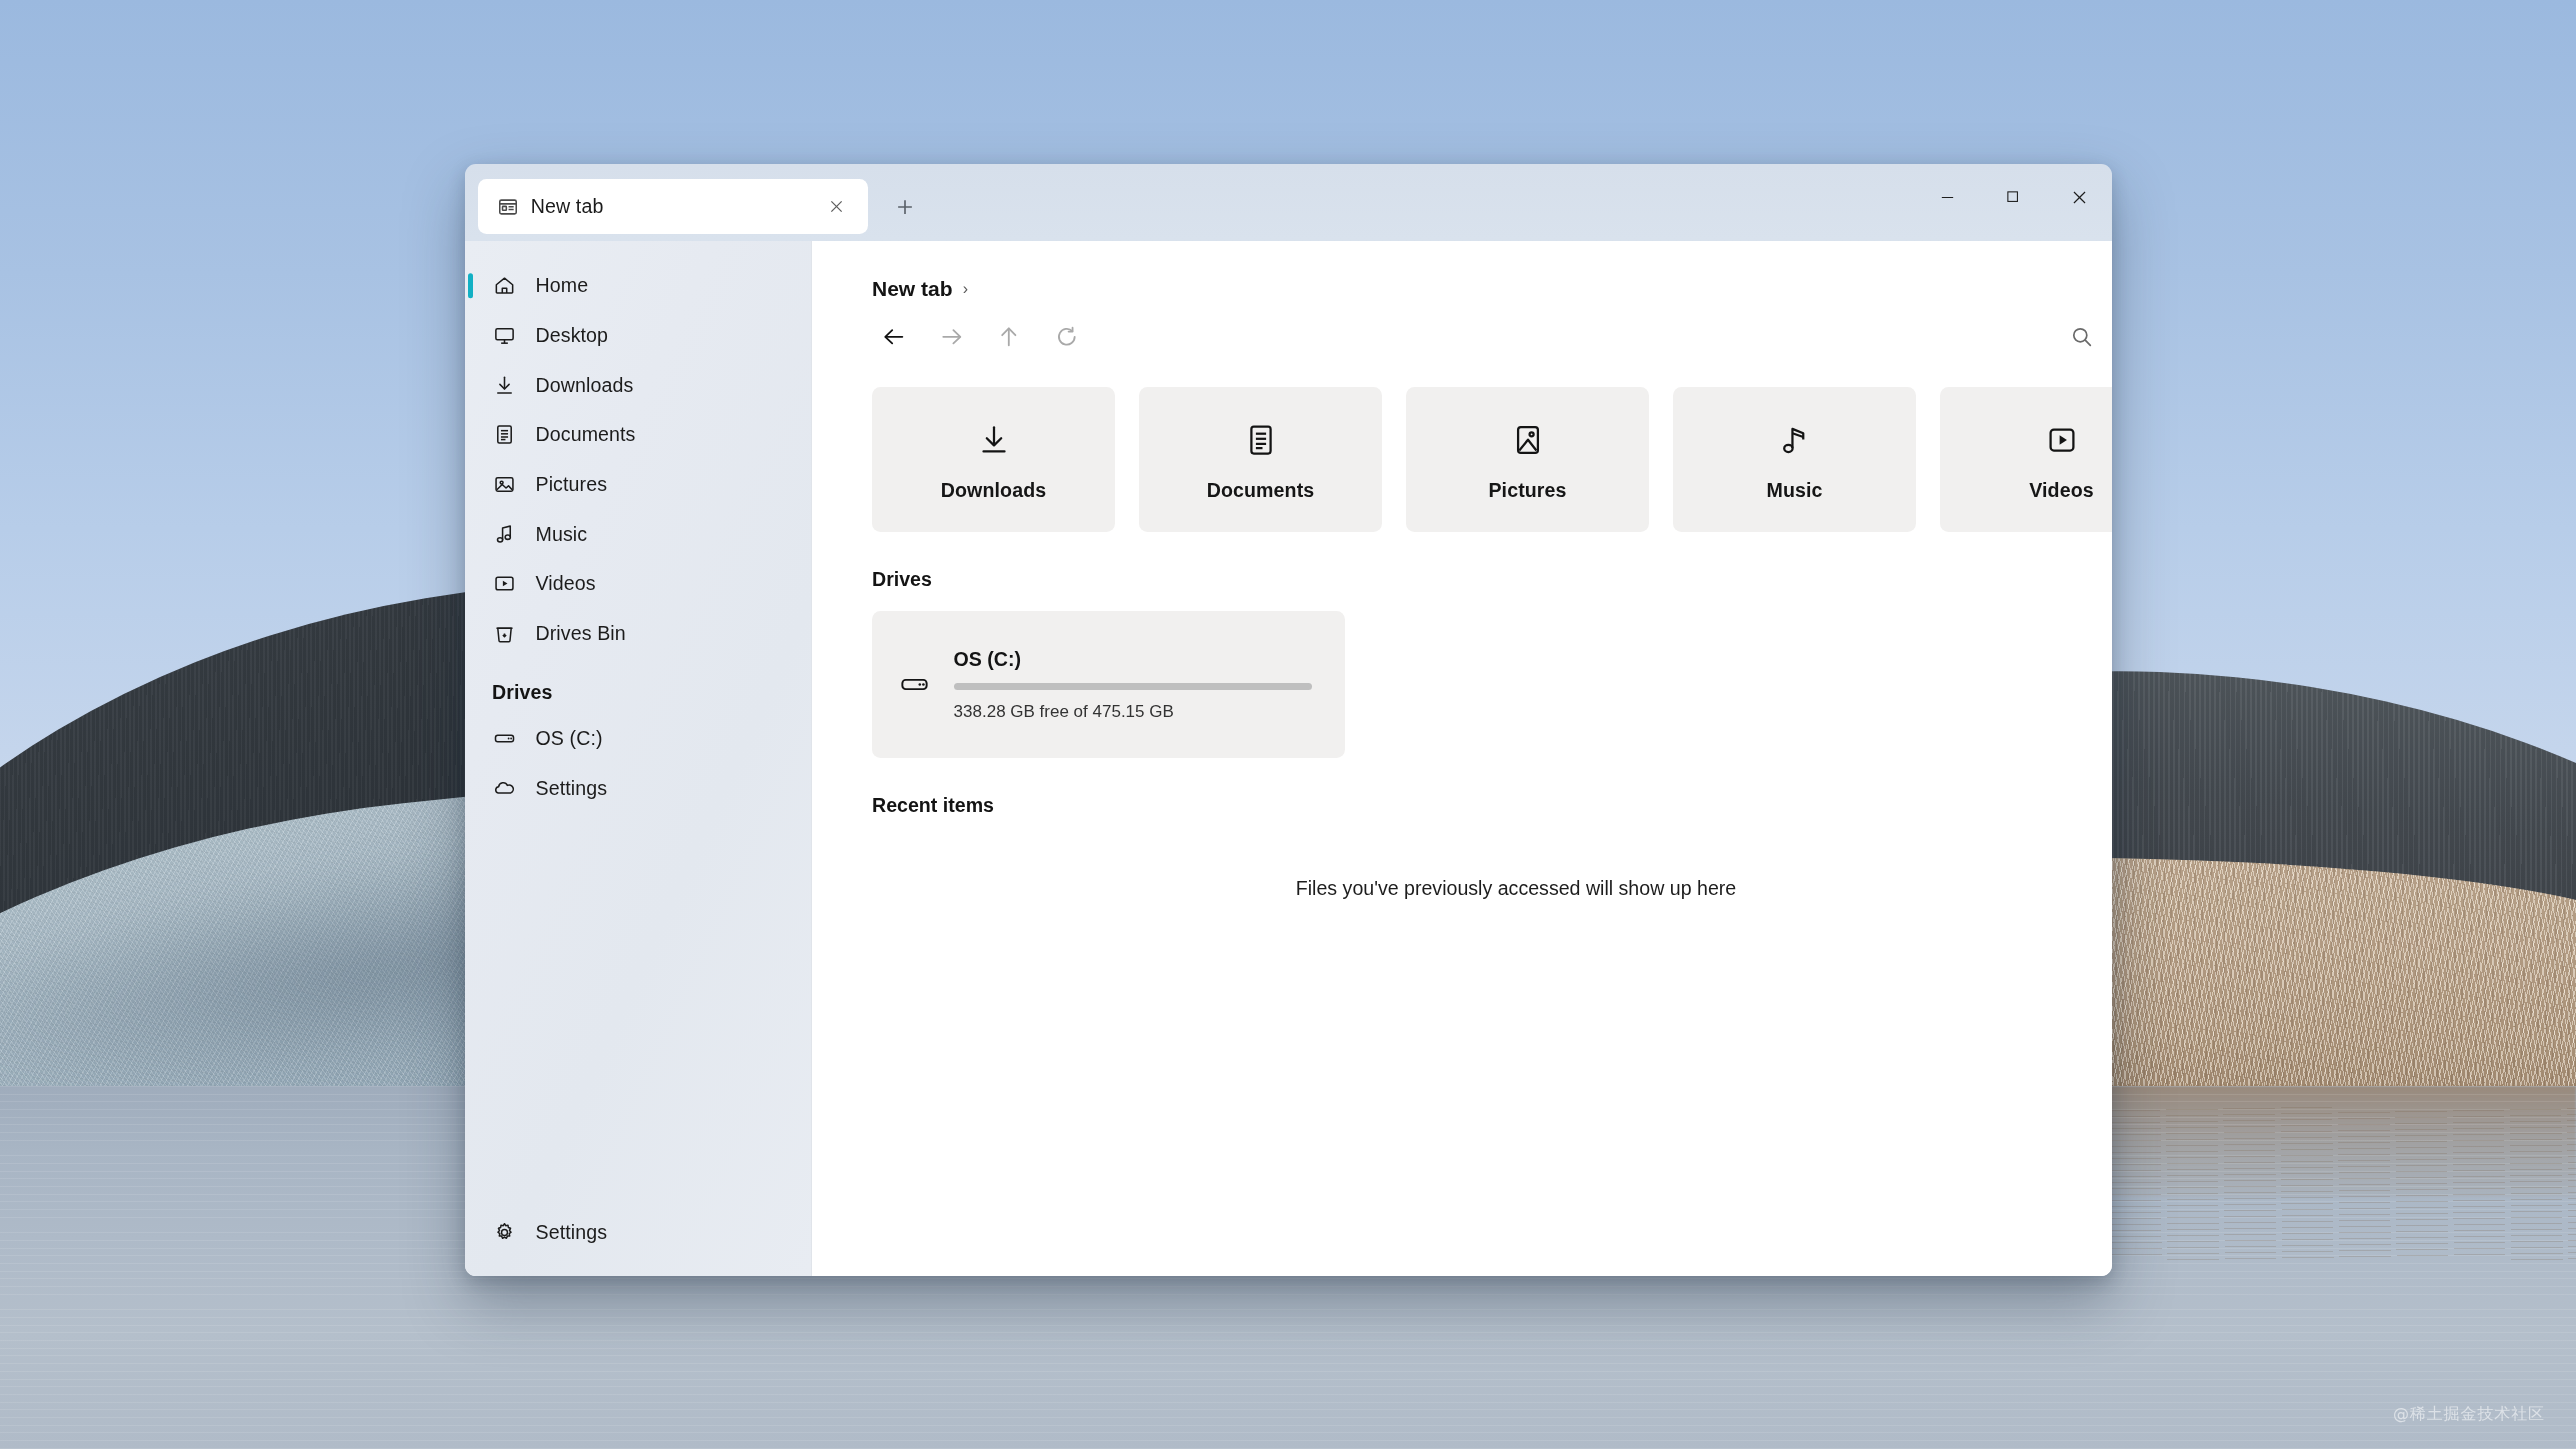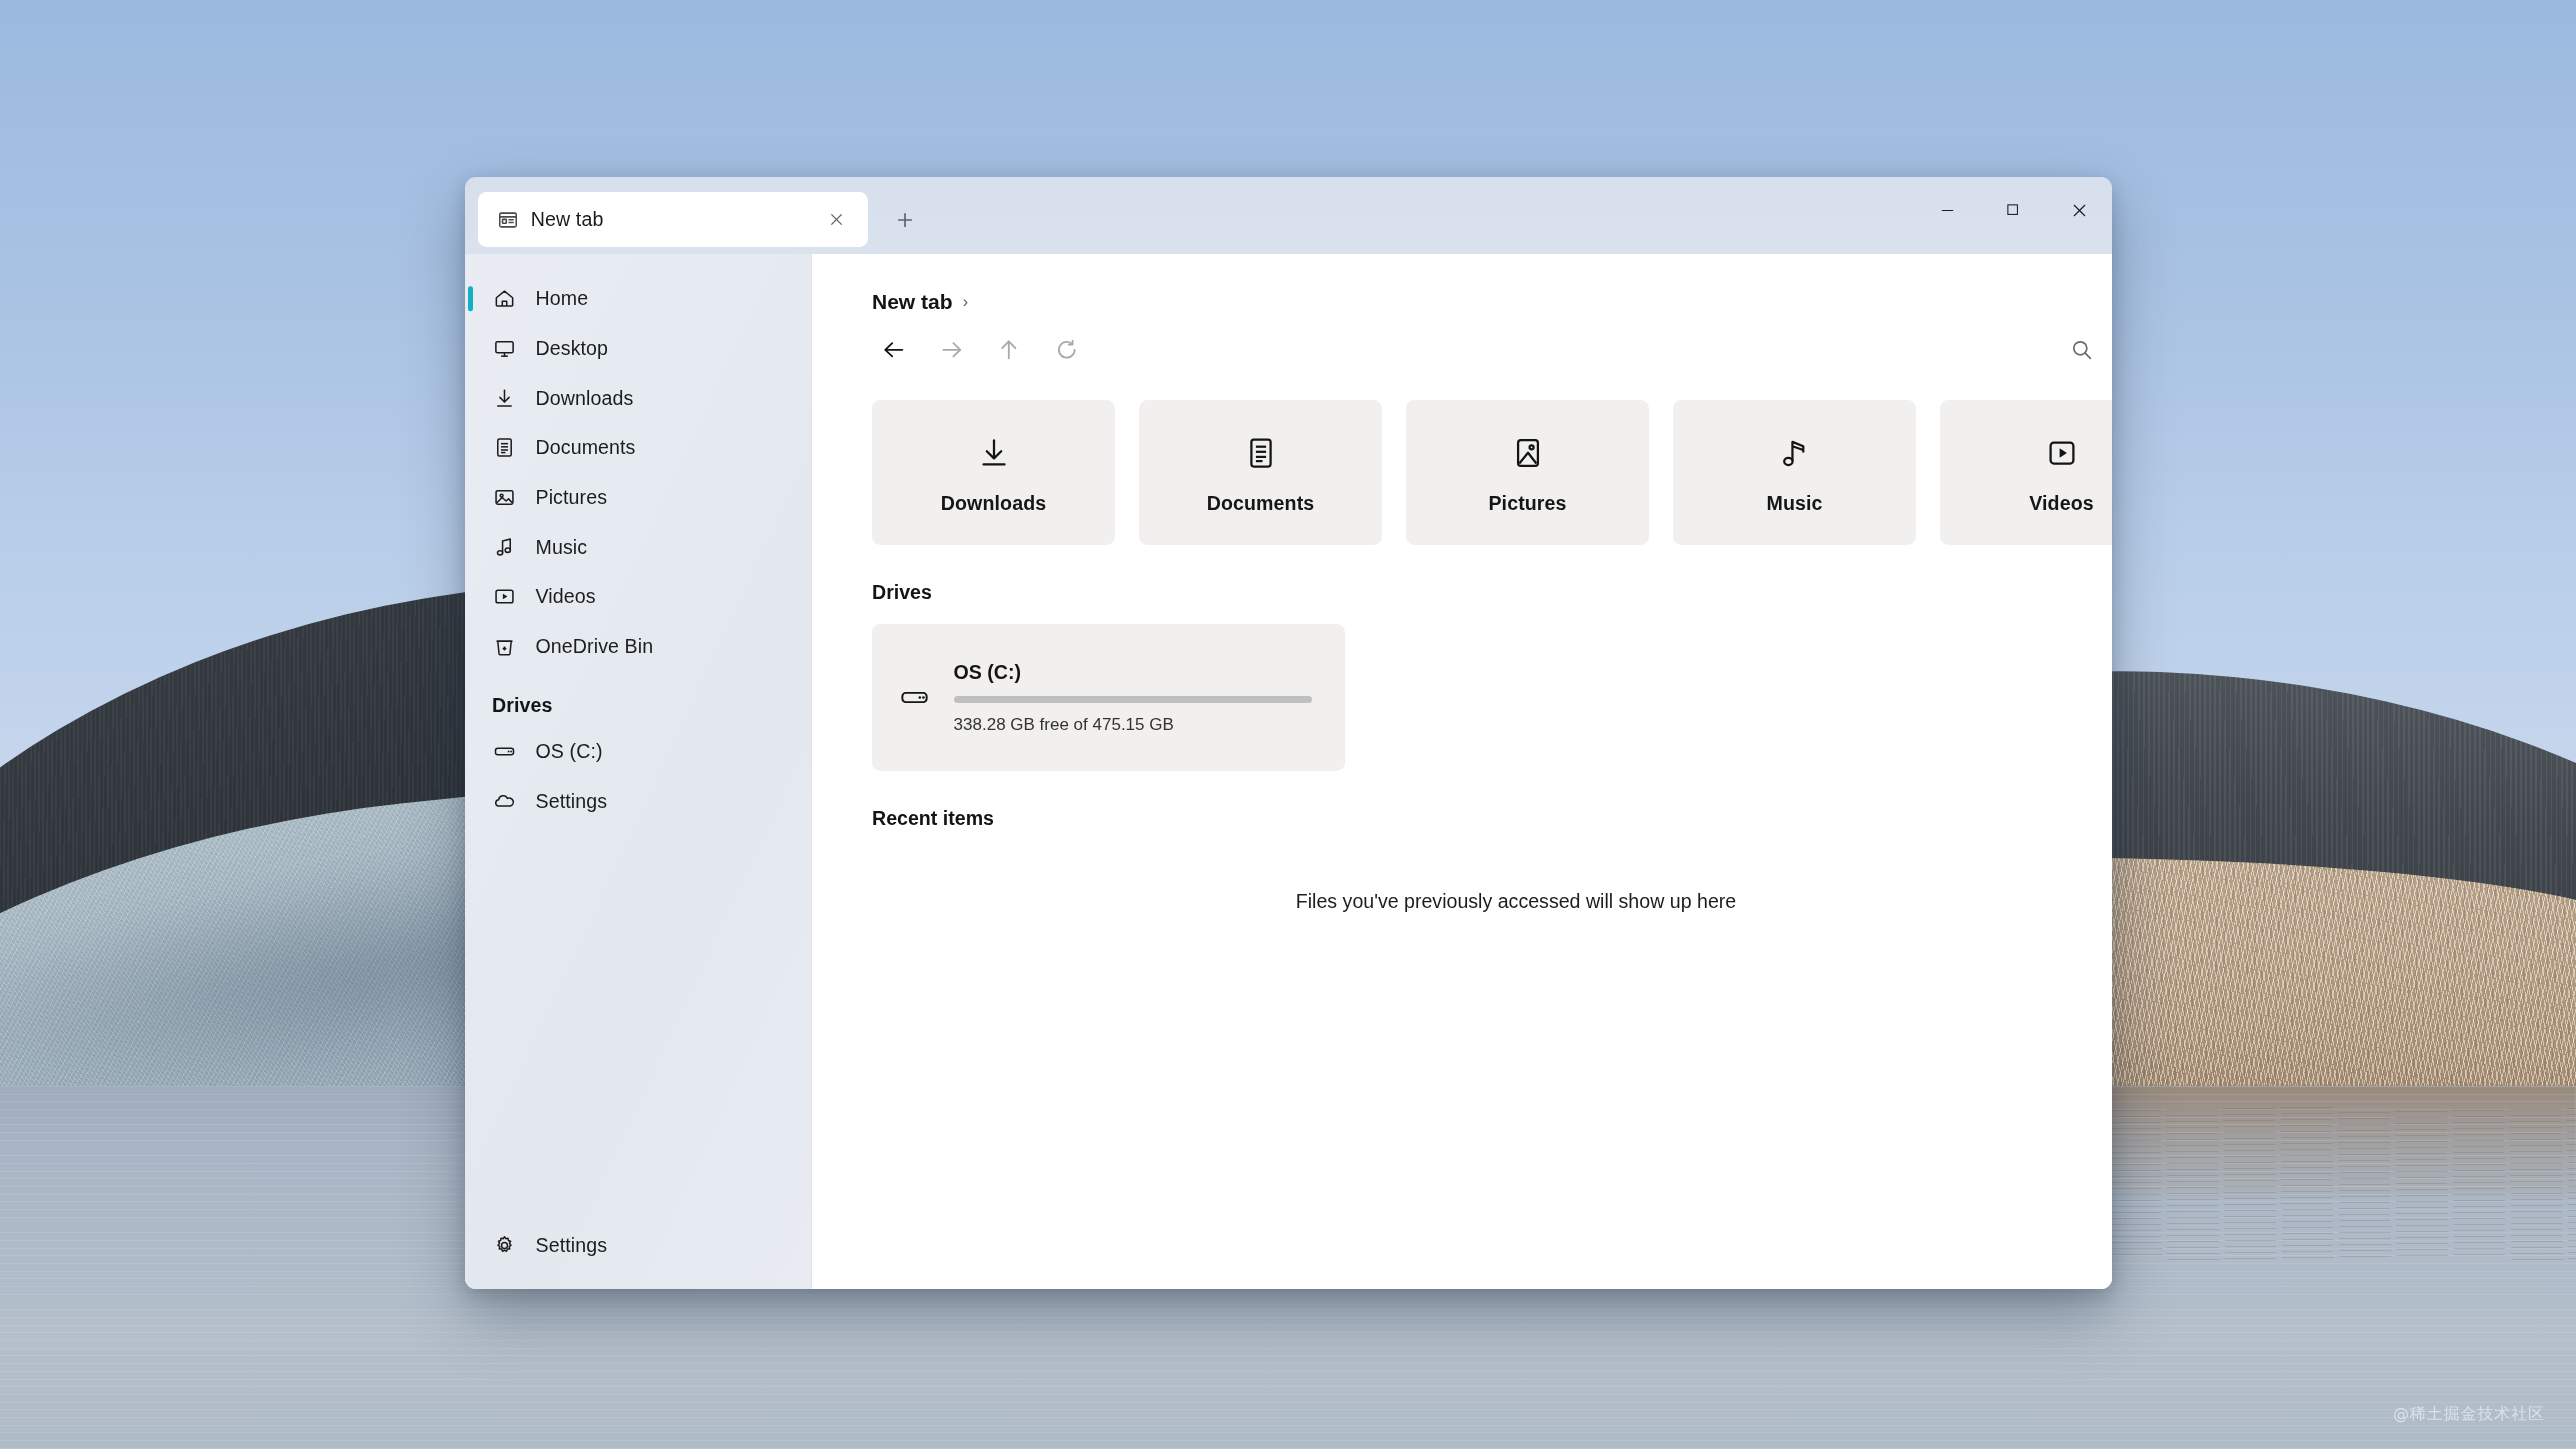--- a/index.html
+++ b/index.html
@@ -99,21 +99,20 @@
     color:rgba(255,255,255,.55); font-size:16px; letter-spacing:0.9px;
     font-family:"DejaVu Sans", sans-serif;
     margin-left:16px;
   }
 
   
   #window {
     position:absolute; left:465px; top:164px; width:1647px; height:1112px;
     border-radius:11px; overflow:hidden;
     box-shadow:0 25.6px 60px rgba(25,40,60,.34), 0 5.1px 17px rgba(25,40,60,.20);
-    margin-top:13px;
   }
   .titlebar {
     position:relative; height:77px; width:100%;
     background:linear-gradient(180deg,#D6DFEB 0%,#D9E2ED 100%);
     display:flex; align-items:flex-end;
   }
   .tabstrip { display:flex; align-items:flex-end; padding-left:12.8px; height:100%; }
   .tab {
     display:flex; align-items:center; gap:12px;
     width:390px; height:55px; margin-bottom:6.8px;
@@ -378,21 +377,21 @@
 
         <div class="nav-item">
           <span class="acc"></span>
           <span class="nav-ico">
             <svg width="23" height="23" viewBox="0 0 24 24" fill="none" stroke="#1C1C1C" stroke-width="1.6" stroke-linejoin="round">
               <path d="M5 6.5h14l-1.3 13.1a1 1 0 0 1-1 .9H7.3a1 1 0 0 1-1-.9z"></path>
               <line x1="3.6" y1="6.5" x2="20.4" y2="6.5"></line>
               <path d="M10.3 13.6l1.7 1.7 1.7-1.7M12 15.3v-3.4"></path>
             </svg>
           </span>
-          <span class="nav-lbl">OneDrive Bin</span>
+          <span class="nav-lbl">Drives Bin</span>
         </div>
 
         <div class="nav-group-hdr">Drives</div>
 
         <div class="nav-item">
           <span class="acc"></span>
           <span class="nav-ico">
             <svg width="23" height="23" viewBox="0 0 24 24" fill="none" stroke="#1C1C1C" stroke-width="1.6" stroke-linejoin="round">
               <rect x="2.6" y="8.6" width="18.8" height="6.8" rx="2.4"></rect>
               <circle cx="16.3" cy="12" r=".95" fill="#1C1C1C" stroke="none"></circle>

